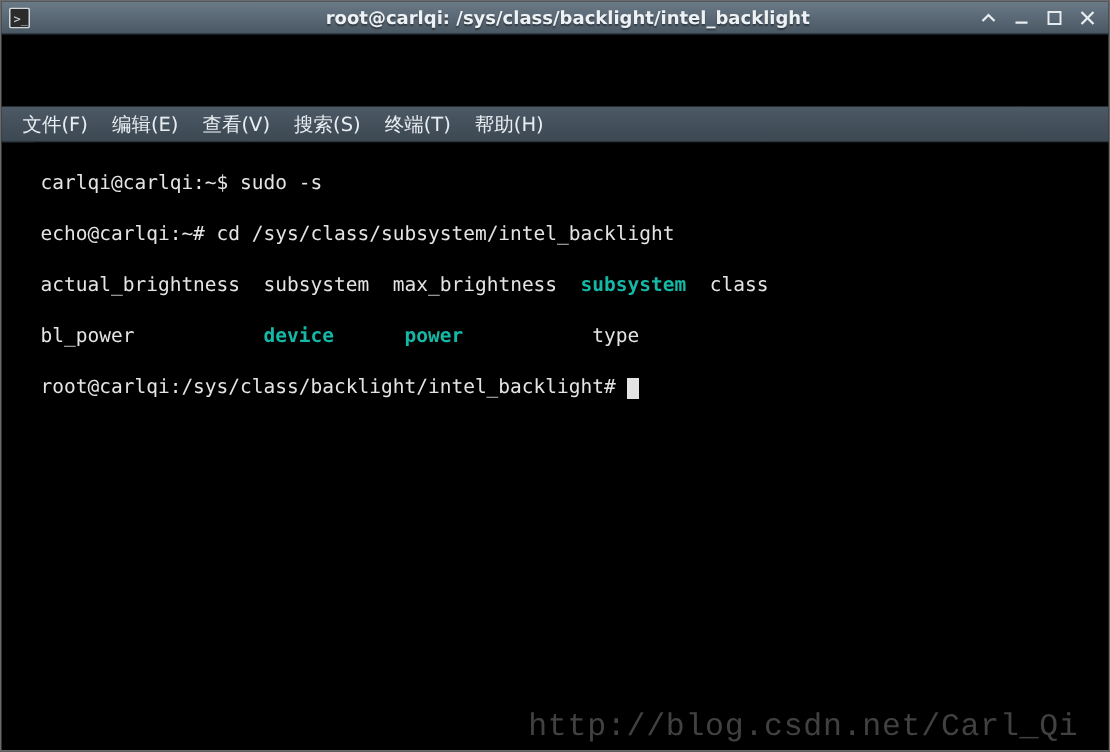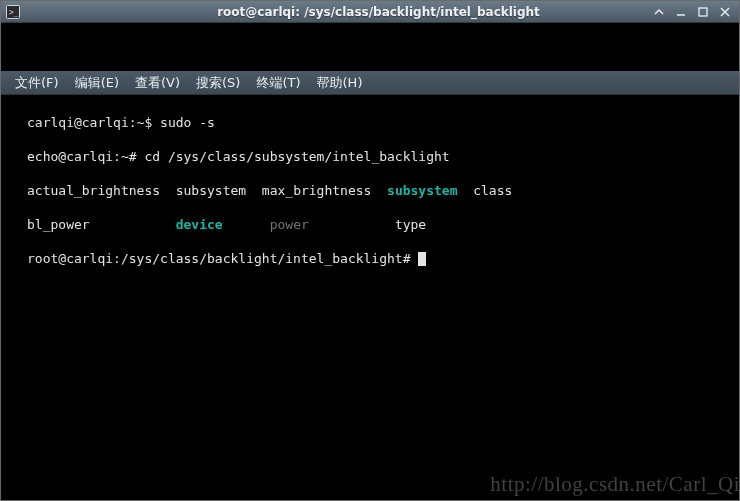--- a/index.html
+++ b/index.html
@@ -89,34 +89,34 @@
     font-family: "DejaVu Sans Mono", "Liberation Mono", monospace;
     font-size: 13px;
     line-height: 17px;
     white-space: pre;
     position: relative;
     overflow: hidden;
     margin-left: 22px;
   }
   .term-line { white-space: pre; }
   .cyan { color: #14b8a6; font-weight: bold; }
-  .blue { color: #737373; font-weight: normal; }
+  .blue { color: #14b8a6; font-weight: bold; }
   .cursor {
     display: inline-block;
     width: 8px;
     height: 14px;
     background: #e4e4e4;
     vertical-align: text-bottom;
   }
   .watermark {
     position: absolute;
-    right: 0;
+    right: 21px;
     bottom: 4px;
     color: #777;
-    font-family: Liberation Serif, serif;
+    font-family: Liberation Mono, monospace;
     font-size: 21px;
     opacity: 0.55;
     pointer-events: none;
     font-style: normal;
     letter-spacing: 0.5px;
   }
 </style>
 </head>
 <body>
 

